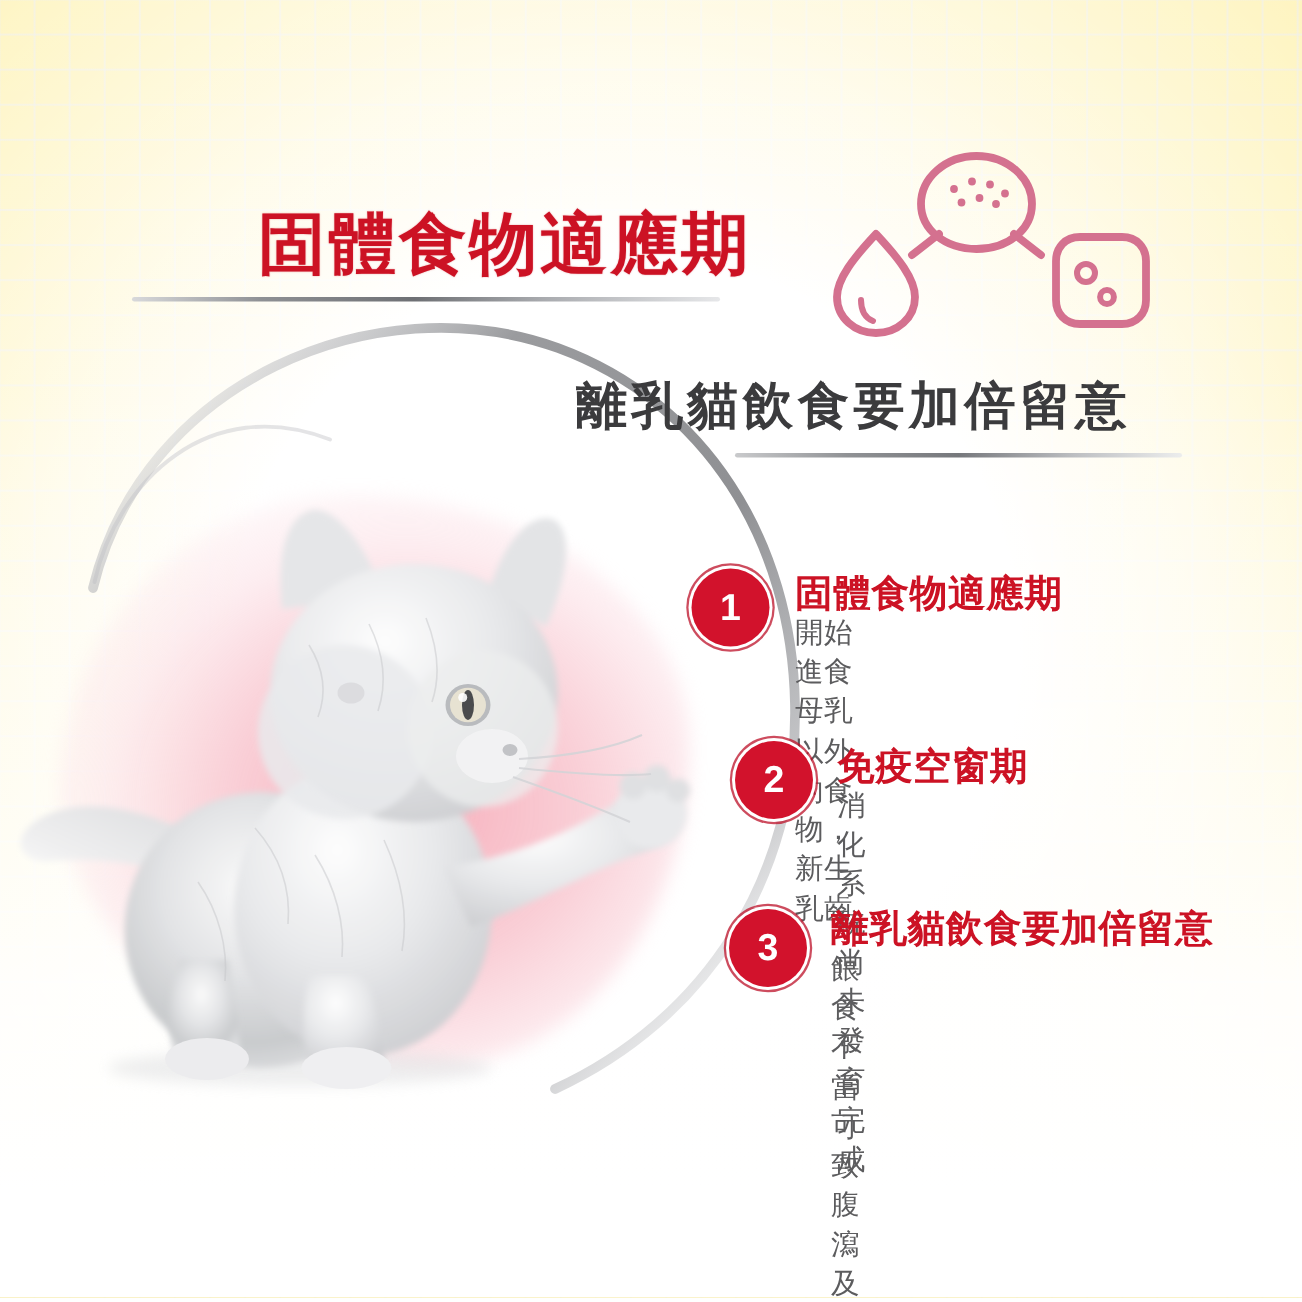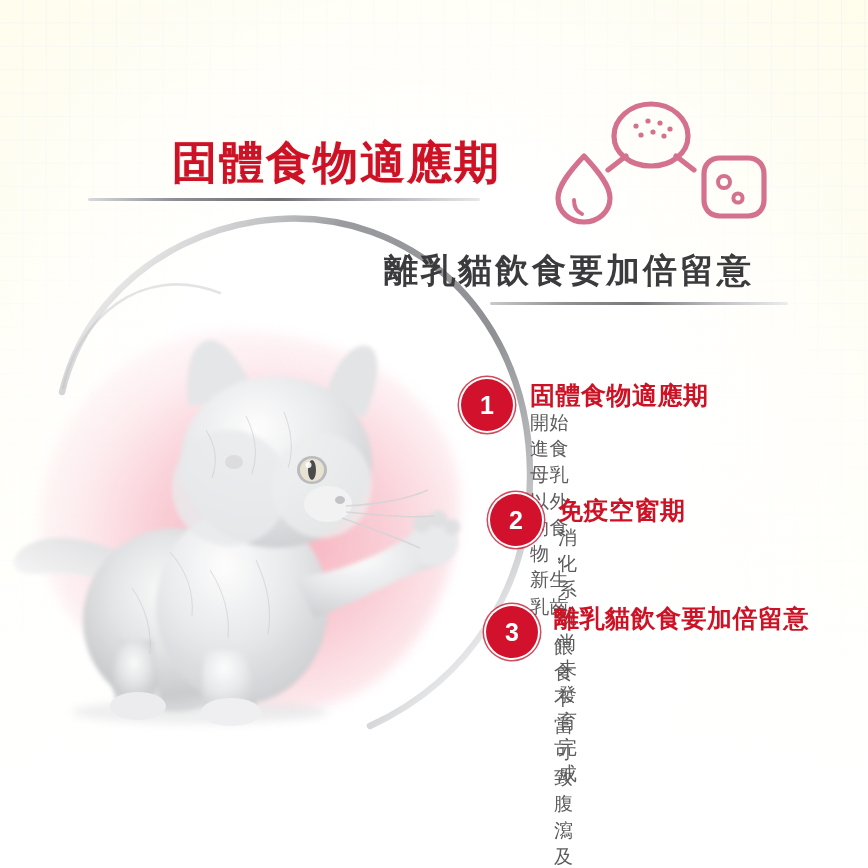--- a/index.html
+++ b/index.html
@@ -5,21 +5,21 @@
   html,body{margin:0;padding:0;}
   body{
     width:868px;height:868px;
     background:#ffffff;
     font-family:"Liberation Sans","DejaVu Sans",sans-serif;
     overflow:hidden;
   }
   #poster{
     position:relative;
     width:868px;height:865px;
-    background:#fef9c3;
+    background:#fde047;
     overflow:hidden;
   }
   
   .grid-bg{
     position:absolute;inset:0;
     background-image:
       linear-gradient(to right, rgba(205,208,212,.55) 1px, transparent 1px),
       linear-gradient(to bottom, rgba(205,208,212,.55) 1px, transparent 1px);
     background-size:23.4px 23.4px;
     background-position:-1px -1px;

